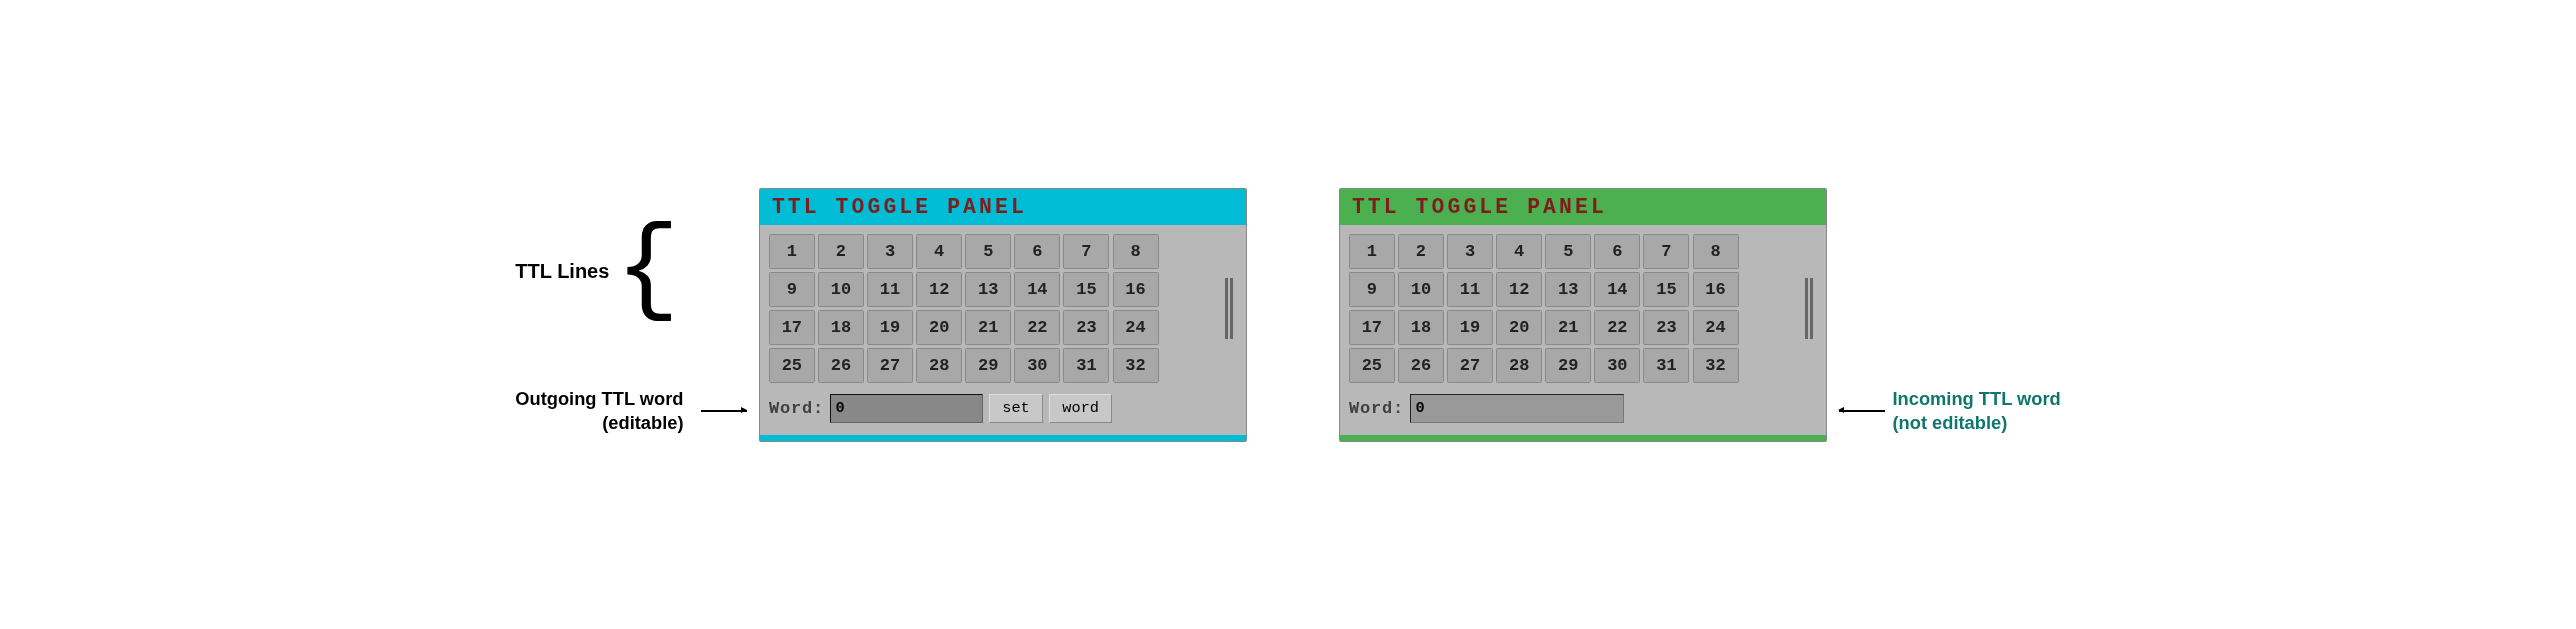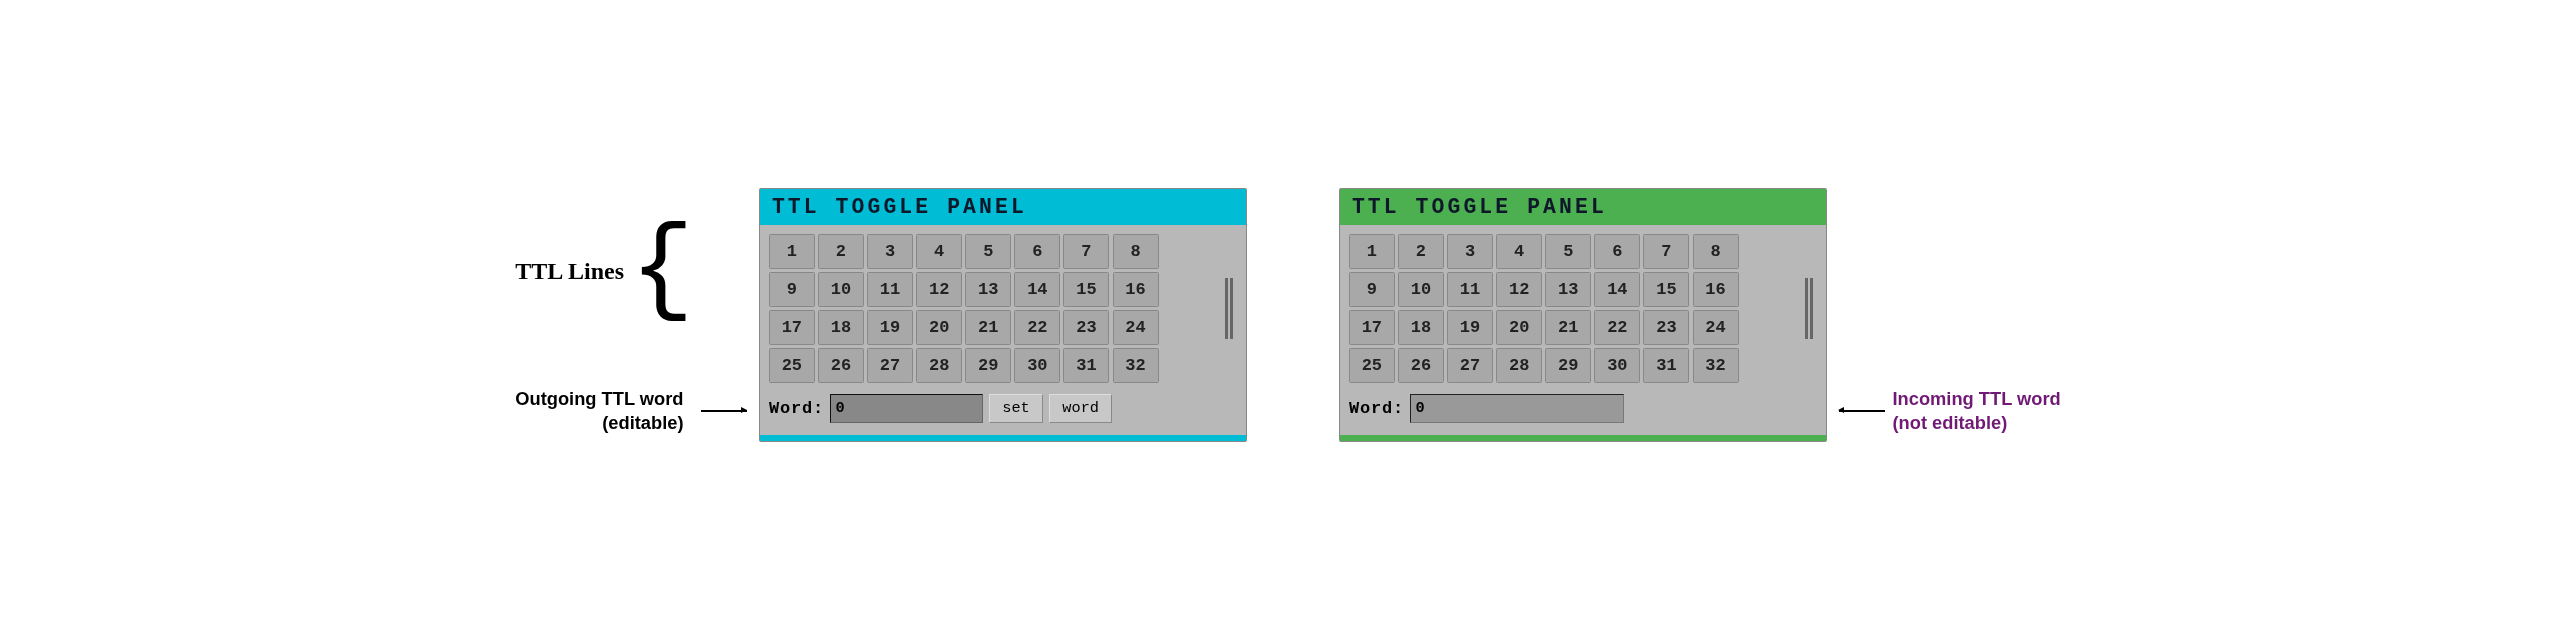--- a/index.html
+++ b/index.html
@@ -45,21 +45,21 @@
       background: #c0c0c0;
       width: 488px;
       border-radius: 1.5px;
     }
 
     .panel-header {
       padding: 6.1px 12.2px;
       font-size: 21.4px;
       font-weight: bold;
       letter-spacing: 3.1px;
-      color: #0f172a;
+      color: #7f1d1d;
     }
 
     .panel-header.blue {
       background: #00bcd4;
     }
 
     .panel-header.green {
       background: #4caf50;
     }
 
@@ -128,21 +128,21 @@
       display: flex;
       align-items: center;
       gap: 6.1px;
       margin-top: 7.6px;
       padding: 3.1px 0;
     }
 
     .word-label {
       font-size: 17px;
       font-weight: bold;
-      color: #000000;
+      color: #404040;
       letter-spacing: 0.8px;
     }
 
     .word-input {
       background: #888;
       border: 1.5px inset #666;
       color: #000;
       font-family: 'Courier New', monospace;
       font-size: 15.3px;
       font-weight: bold;
@@ -199,22 +199,22 @@
 
     .annotation-left-side {
       display: flex;
       flex-direction: column;
       justify-content: space-between;
       margin-right: 12.2px;
       padding-bottom: 7.6px;
     }
 
     .ttl-lines-text {
-      font-family: Liberation Serif, serif;
-      font-size: 24px;
+      font-family: Liberation Sans, sans-serif;
+      font-size: 20px;
       font-weight: bold;
       color: #000;
       white-space: nowrap;
     }
 
     .outgoing-text {
       font-family: Arial, sans-serif;
       font-size: 18.3px;
       font-weight: bold;
       color: #000;
@@ -239,21 +239,21 @@
     .incoming-annotation {
       display: flex;
       align-items: center;
       gap: 7.6px;
     }
 
     .incoming-text {
       font-family: Arial, sans-serif;
       font-size: 18.3px;
       font-weight: bold;
-      color: #701a75;
+      color: #0f766e;
       text-align: left;
       line-height: 1.3;
     }
 
     
     .brace-annotation-wrapper {
       display: flex;
       align-items: center;
       gap: 0;
     }

